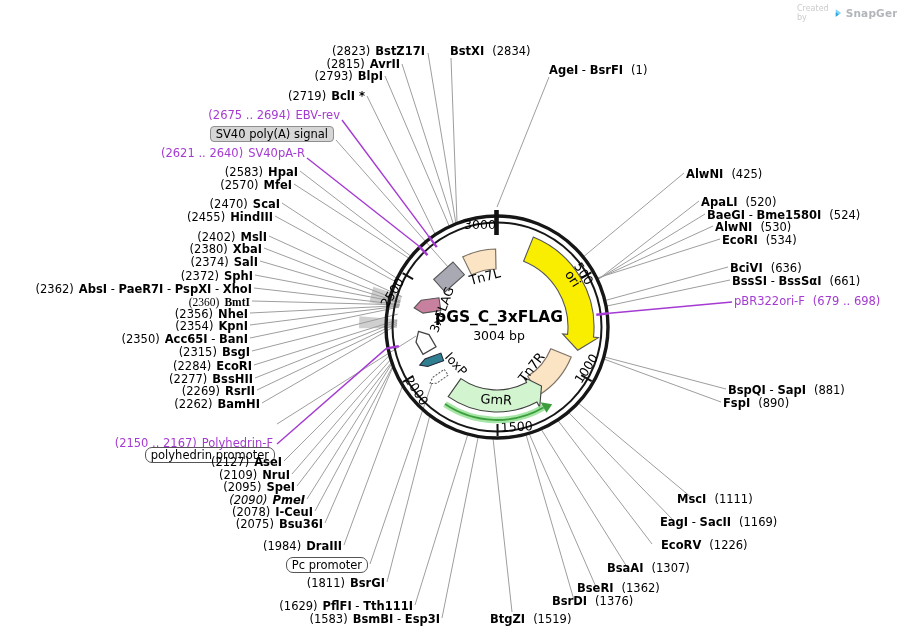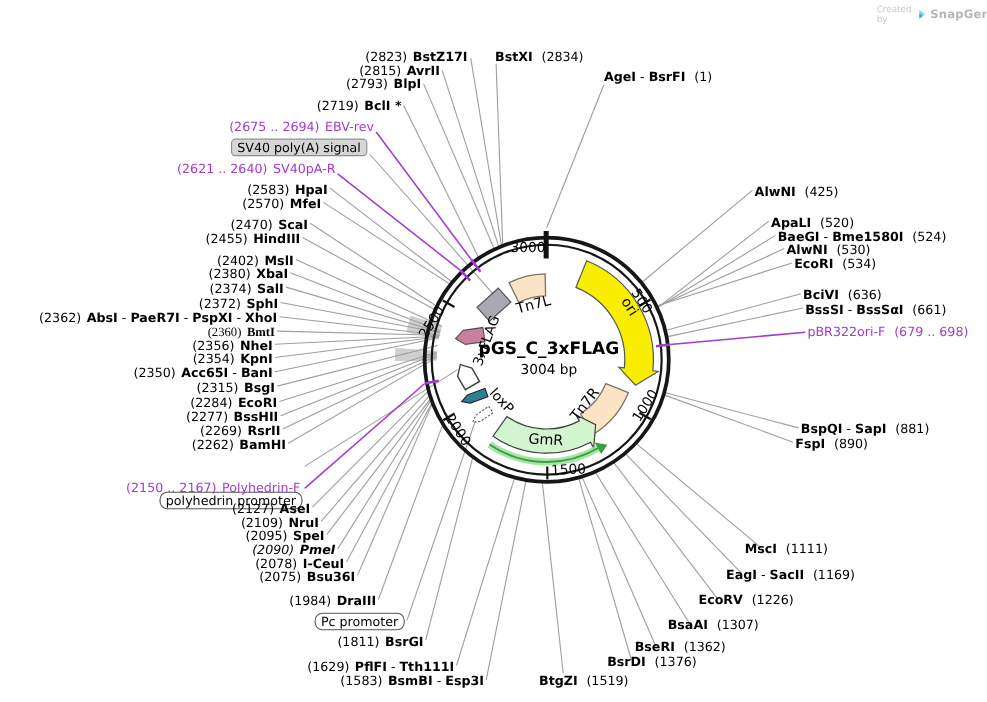--- a/index.html
+++ b/index.html
@@ -186,21 +186,21 @@
       <div class="callout R" style="left: 707px; top: 209px;"><span><span class="en">BaeGI</span><span class="sep"> - </span><span class="en">Bme1580I</span></span><span class="posR">(524)</span></div>
       <div class="callout R" style="left: 715px; top: 221px;"><span><span class="en">AlwNI</span></span><span class="posR">(530)</span></div>
       <div class="callout R" style="left: 722px; top: 234px;"><span><span class="en">EcoRI</span></span><span class="posR">(534)</span></div>
       <div class="callout R" style="left: 730px; top: 262px;"><span><span class="en">BciVI</span></span><span class="posR">(636)</span></div>
       <div class="callout R" style="left: 732px; top: 275px;"><span><span class="en">BssSI</span><span class="sep"> - </span><span class="en">BssSαI</span></span><span class="posR">(661)</span></div>
       <div class="callout R purple" style="left: 734px; top: 295px;"><span><span>pBR322ori-F</span></span><span class="posR">(679 .. 698)</span></div>
       <div class="callout R" style="left: 728px; top: 384px;"><span><span class="en">BspQI</span><span class="sep"> - </span><span class="en">SapI</span></span><span class="posR">(881)</span></div>
       <div class="callout R" style="left: 723px; top: 397px;"><span><span class="en">FspI</span></span><span class="posR">(890)</span></div>
       <div class="callout R" style="left: 677px; top: 493px;"><span><span class="en">MscI</span></span><span class="posR">(1111)</span></div>
       <div class="callout R" style="left: 660px; top: 516px;"><span><span class="en">EagI</span><span class="sep"> - </span><span class="en">SacII</span></span><span class="posR">(1169)</span></div>
-      <div class="callout R" style="left: 635px; top: 539px;"><span><span class="en">EcoRV</span></span><span class="posR">(1226)</span></div>
+      <div class="callout R" style="left: 661px; top: 539px;"><span><span class="en">EcoRV</span></span><span class="posR">(1226)</span></div>
       <div class="callout R" style="left: 607px; top: 562px;"><span><span class="en">BsaAI</span></span><span class="posR">(1307)</span></div>
       <div class="callout R" style="left: 577px; top: 582px;"><span><span class="en">BseRI</span></span><span class="posR">(1362)</span></div>
       <div class="callout R" style="left: 552px; top: 595px;"><span><span class="en">BsrDI</span></span><span class="posR">(1376)</span></div>
       <div class="callout R" style="left: 490px; top: 613px;"><span><span class="en">BtgZI</span></span><span class="posR">(1519)</span></div>
     </div>
 
   <div id="watermark">
     <span class="created">Created by</span>
     <svg width="9" height="12" viewBox="0 0 9 12">
       <path d="M1,11 L1,1 L8,6 Z" fill="#7fd4f7"></path>

